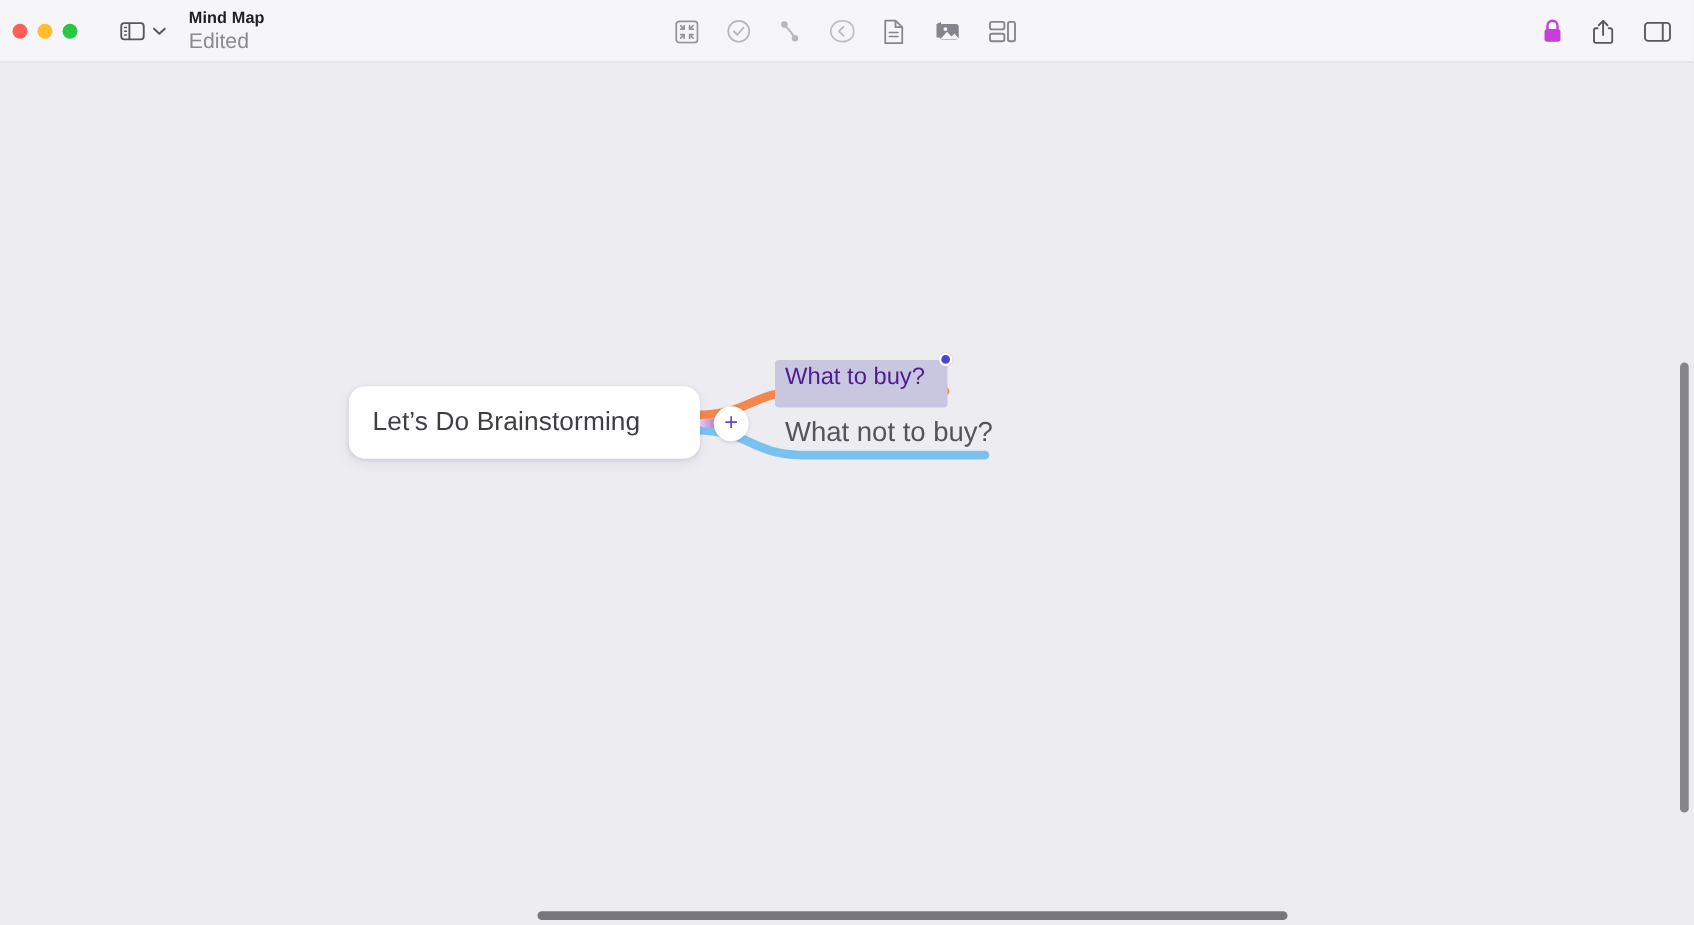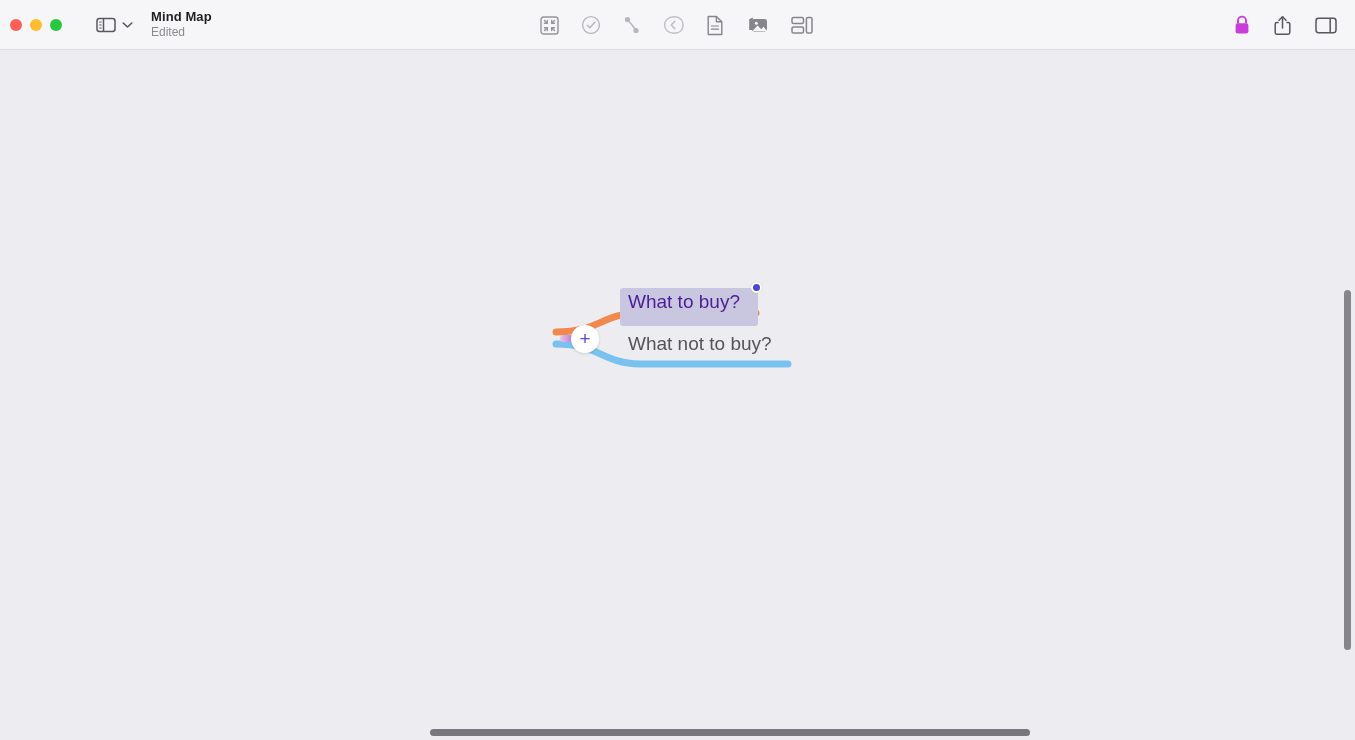--- a/index.html
+++ b/index.html
@@ -71,21 +71,21 @@
     justify-content: center;
     line-height: 1.15;
   }
   .doc-title {
     font-size: 13px;
     font-weight: bold;
     color: #1f1f22;
     letter-spacing: 0.1px;
   }
   .doc-subtitle {
-    font-size: 12px;
+    font-size: 17px;
     color: #8a8a90;
     margin-top: 1px;
   }
 
   .toolbar-center {
     position: absolute;
     left: 540px;
     top: 0;
     height: 50px;
     display: flex;
@@ -175,21 +175,21 @@
     border: 2px solid #ffffff;
     box-shadow: 0 0 1px rgba(0,0,0,0.25);
     z-index: 9;
   }
 
   
   .node-child-2 {
     position: absolute;
     left: 628px;
     top: 283px;
-    font-size: 19px;
+    font-size: 22px;
     color: #55545c;
     white-space: nowrap;
     z-index: 7;
   }
 
   
   .add-btn {
     position: absolute;
     left: 571px;
     top: 275px;
@@ -396,20 +396,23 @@
 
   <div class="canvas">
 
     <div class="map-layer">
 
       <svg width="1355" height="690" style="position:absolute;top:0;left:0;">
         <path d="M556 282 C 600 282, 600 264, 640 263 L 756 263" fill="none" stroke="#f2884d" stroke-width="7" stroke-linecap="round"></path>
         <path d="M556 294 C 600 294, 600 313, 640 314 L 788 314" fill="none" stroke="#79c2f0" stroke-width="7" stroke-linecap="round"></path>
       </svg>
 
+      <div class="node-root">
+        <span class="node-root-label">Let’s Do Brainstorming</span>
+      </div>
 
       <div class="node-sel-box"></div>
       <div class="node-child-1">What to buy?</div>
       <div class="sel-handle"></div>
 
       <div class="node-child-2">What not to buy?</div>
 
       <div class="add-stub"></div>
       <div class="add-btn">
         <span class="add-btn-plus">+</span>

